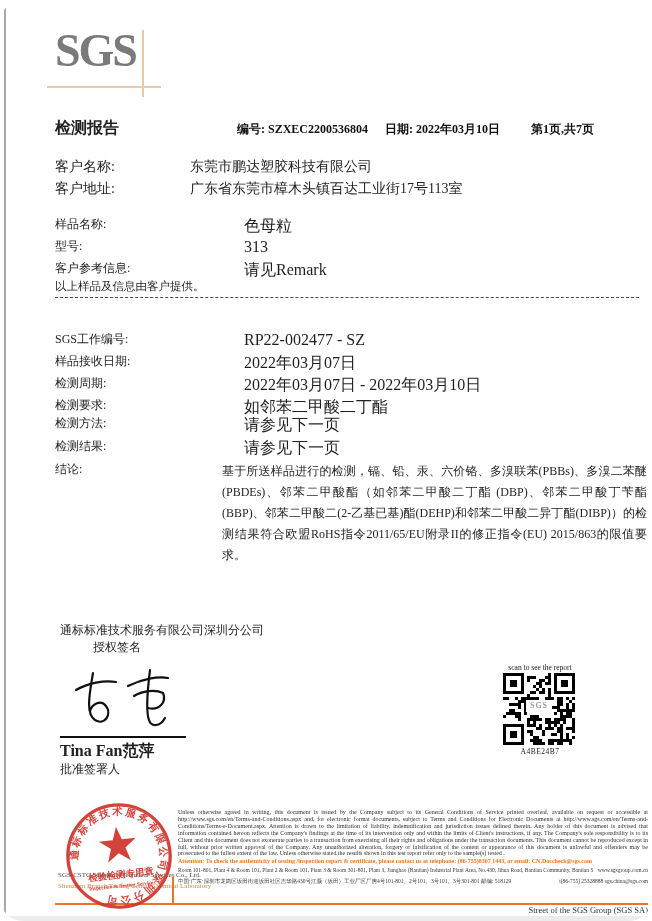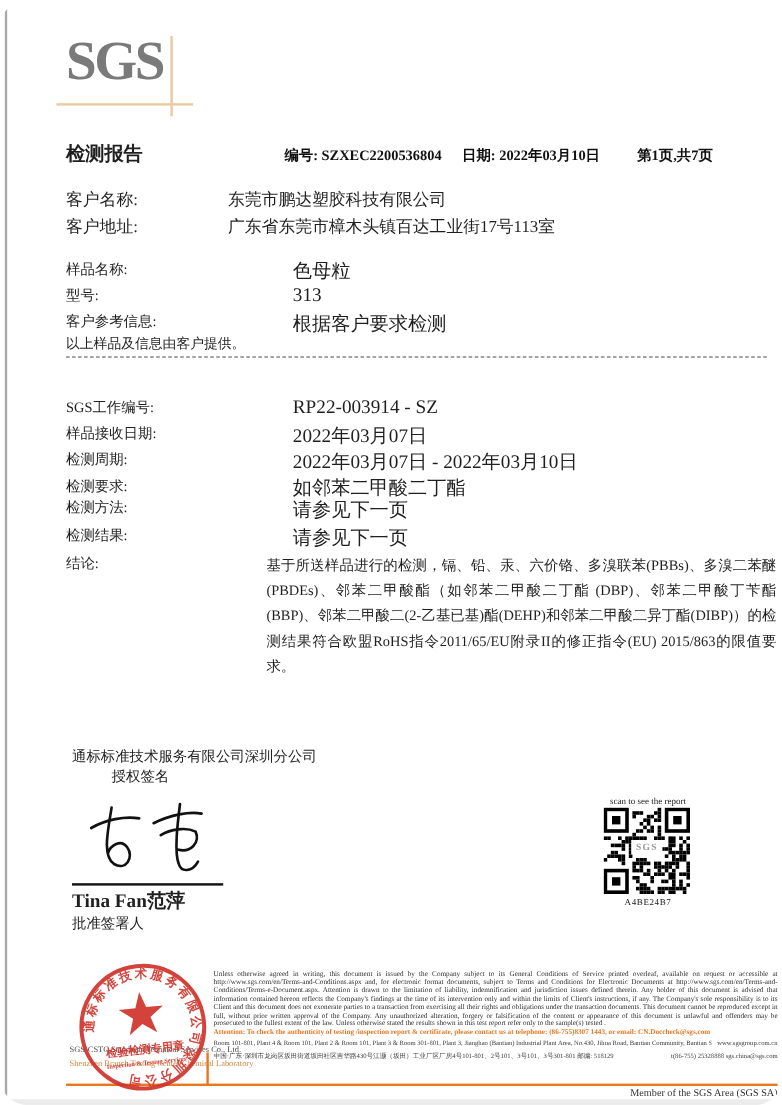--- a/index.html
+++ b/index.html
@@ -77,27 +77,27 @@
   <div class="row" style="top:180px">
     <span class="lbl">客户地址:</span>
     <span class="val-client">广东省东莞市樟木头镇百达工业街17号113室</span>
   </div>
 
   <div class="rowlbl" style="top:216px">样品名称:</div>
   <div class="rowval" style="top:216px">色母粒</div>
   <div class="rowlbl" style="top:238px">型号:</div>
   <div class="rowval" style="top:238px">313</div>
   <div class="rowlbl" style="top:260px">客户参考信息:</div>
-  <div class="rowval" style="top:260px">根据客户要求检测</div>
+  <div class="rowval" style="top:260px">请见Remark</div>
   <div class="abs note">以上样品及信息由客户提供。</div>
 
   <div class="abs dashline"></div>
 
   <div class="rowlbl" style="top:331px">SGS工作编号:</div>
-  <div class="rowval" style="top:331px">RP22-003914 - SZ</div>
+  <div class="rowval" style="top:331px">RP22-002477 - SZ</div>
   <div class="rowlbl" style="top:353px">样品接收日期:</div>
   <div class="rowval" style="top:353px">2022年03月07日</div>
   <div class="rowlbl" style="top:375px">检测周期:</div>
   <div class="rowval" style="top:375px">2022年03月07日 - 2022年03月10日</div>
   <div class="rowlbl" style="top:397px">检测要求:</div>
   <div class="rowval" style="top:397px">如邻苯二甲酸二丁酯</div>
   <div class="rowlbl" style="top:415px">检测方法:</div>
   <div class="rowval" style="top:415px">请参见下一页</div>
   <div class="rowlbl" style="top:438px">检测结果:</div>
   <div class="rowval" style="top:438px">请参见下一页</div>
@@ -336,14 +336,14 @@
       <span class="addr-right">www.sgsgroup.com.cn</span>
     </div>
     <div class="addr-row">
       <span class="addr-left">中国·广东·深圳市龙岗区坂田街道坂田社区吉华路430号江灏（坂田）工业厂区厂房4号101-801、2号101、3号101、3号301-801  邮编: 518129</span>
       <span class="addr-right">t(86-755) 25328888   sgs.china@sgs.com</span>
     </div>
   </div>
 
   <div class="abs foot-vline"></div>
   <div class="abs foot-hline"></div>
-  <div class="abs member">Member of the SGS Area (SGS SA)</div>
+  <div class="abs member">Street of the SGS Group (SGS SA)</div>
 </div>
 
 </body></html>

